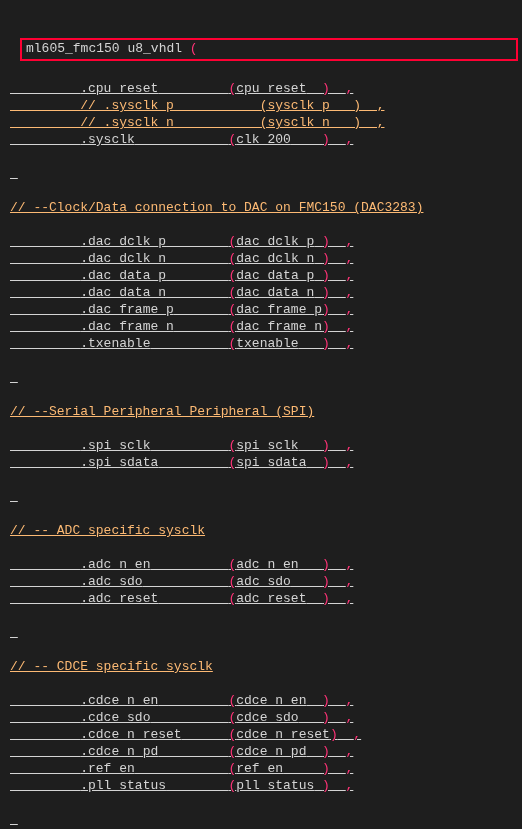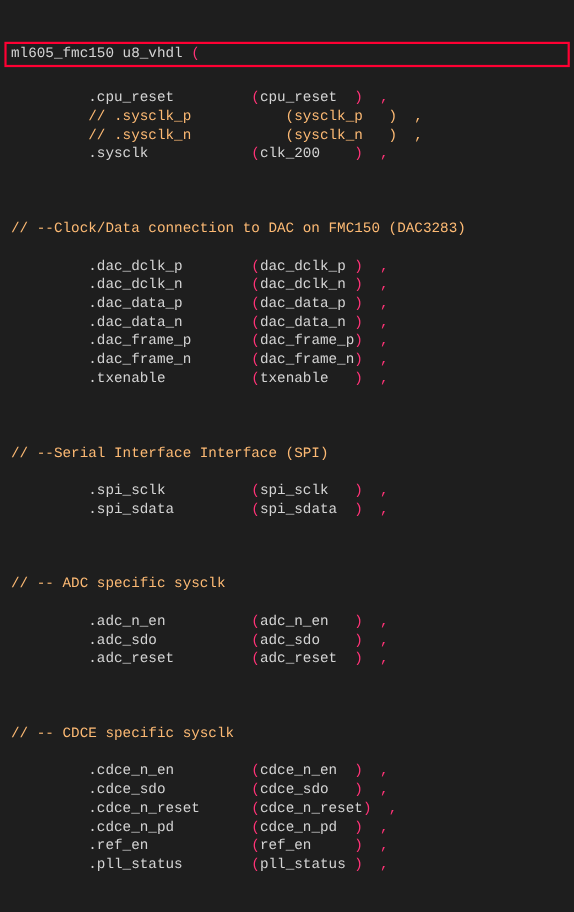--- a/index.html
+++ b/index.html
@@ -13,45 +13,46 @@
     width:522px;
     height:829px;
     overflow:hidden;
   }
   .code{
     padding:4px 0 0 0;
     white-space:pre;
   }
   .line{
     padding-left:10px;
+    text-decoration:underline;
   }
   .hl-box{
     border:2px solid #ff0033;
     padding:0 4px 2px 4px;
-    margin:0 4px 2px 4px;
+    margin:0 4px 2px 20px;
     display:block;
   }
   .fn   {color:#d4d4d4;}   
   .id   {color:#d4d4d4;}   
   .cmt  {color:#fdba74;}   
   .par  {color:#ff3377;}   
   .comma{color:#ff3377;}
 </style>
 </head>
 <body>
 
 <div class="code">
 
 <span class="hl-box"><span class="fn">ml605_fmc150</span> <span class="fn">u8_vhdl</span> <span class="par">(</span></span>
 <div id="blk-reset"><div class="line">         <span class="id">.cpu_reset</span>         <span class="par">(</span><span class="id">cpu_reset</span>  <span class="par">)</span>  <span class="comma">,</span></div><div class="line cmt">         // .sysclk_p           (sysclk_p   )  ,</div><div class="line cmt">         // .sysclk_n           (sysclk_n   )  ,</div><div class="line">         <span class="id">.sysclk</span>            <span class="par">(</span><span class="id">clk_200</span>    <span class="par">)</span>  <span class="comma">,</span></div></div>
 <div class="line"> </div>
 <div class="line cmt">// --Clock/Data connection to DAC on FMC150 (DAC3283)</div>
 <div id="blk-dacclk"><div class="line">         <span class="id">.dac_dclk_p</span>        <span class="par">(</span><span class="id">dac_dclk_p</span> <span class="par">)</span>  <span class="comma">,</span></div><div class="line">         <span class="id">.dac_dclk_n</span>        <span class="par">(</span><span class="id">dac_dclk_n</span> <span class="par">)</span>  <span class="comma">,</span></div><div class="line">         <span class="id">.dac_data_p</span>        <span class="par">(</span><span class="id">dac_data_p</span> <span class="par">)</span>  <span class="comma">,</span></div><div class="line">         <span class="id">.dac_data_n</span>        <span class="par">(</span><span class="id">dac_data_n</span> <span class="par">)</span>  <span class="comma">,</span></div><div class="line">         <span class="id">.dac_frame_p</span>       <span class="par">(</span><span class="id">dac_frame_p</span><span class="par">)</span>  <span class="comma">,</span></div><div class="line">         <span class="id">.dac_frame_n</span>       <span class="par">(</span><span class="id">dac_frame_n</span><span class="par">)</span>  <span class="comma">,</span></div><div class="line">         <span class="id">.txenable</span>          <span class="par">(</span><span class="id">txenable</span>   <span class="par">)</span>  <span class="comma">,</span></div></div>
 <div class="line"> </div>
-<div class="line cmt">// --Serial Interface Interface (SPI)</div>
+<div class="line cmt">// --Serial Peripheral Peripheral (SPI)</div>
 <div id="blk-spi"><div class="line">         <span class="id">.spi_sclk</span>          <span class="par">(</span><span class="id">spi_sclk</span>   <span class="par">)</span>  <span class="comma">,</span></div><div class="line">         <span class="id">.spi_sdata</span>         <span class="par">(</span><span class="id">spi_sdata</span>  <span class="par">)</span>  <span class="comma">,</span></div></div>
 <div class="line"> </div>
 <div class="line cmt">// -- ADC specific sysclk</div>
 <div id="blk-adc"><div class="line">         <span class="id">.adc_n_en</span>          <span class="par">(</span><span class="id">adc_n_en</span>   <span class="par">)</span>  <span class="comma">,</span></div><div class="line">         <span class="id">.adc_sdo</span>           <span class="par">(</span><span class="id">adc_sdo</span>    <span class="par">)</span>  <span class="comma">,</span></div><div class="line">         <span class="id">.adc_reset</span>         <span class="par">(</span><span class="id">adc_reset</span>  <span class="par">)</span>  <span class="comma">,</span></div></div>
 <div class="line"> </div>
 <div class="line cmt">// -- CDCE specific sysclk</div>
 <div id="blk-cdce"><div class="line">         <span class="id">.cdce_n_en</span>         <span class="par">(</span><span class="id">cdce_n_en</span>  <span class="par">)</span>  <span class="comma">,</span></div><div class="line">         <span class="id">.cdce_sdo</span>          <span class="par">(</span><span class="id">cdce_sdo</span>   <span class="par">)</span>  <span class="comma">,</span></div><div class="line">         <span class="id">.cdce_n_reset</span>      <span class="par">(</span><span class="id">cdce_n_reset</span><span class="par">)</span>  <span class="comma">,</span></div><div class="line">         <span class="id">.cdce_n_pd</span>         <span class="par">(</span><span class="id">cdce_n_pd</span>  <span class="par">)</span>  <span class="comma">,</span></div><div class="line">         <span class="id">.ref_en</span>            <span class="par">(</span><span class="id">ref_en</span>     <span class="par">)</span>  <span class="comma">,</span></div><div class="line">         <span class="id">.pll_status</span>        <span class="par">(</span><span class="id">pll_status</span> <span class="par">)</span>  <span class="comma">,</span></div></div>
 <div class="line"> </div>
 
 

